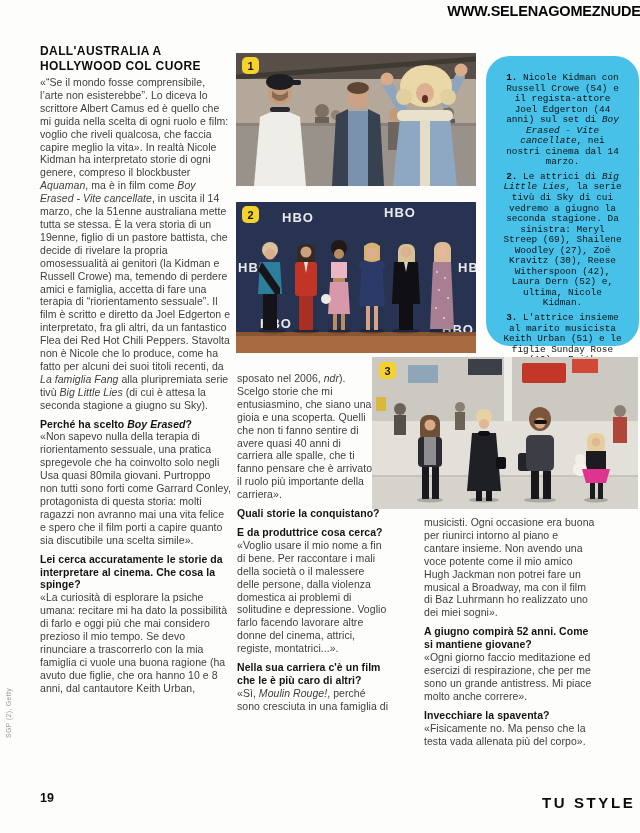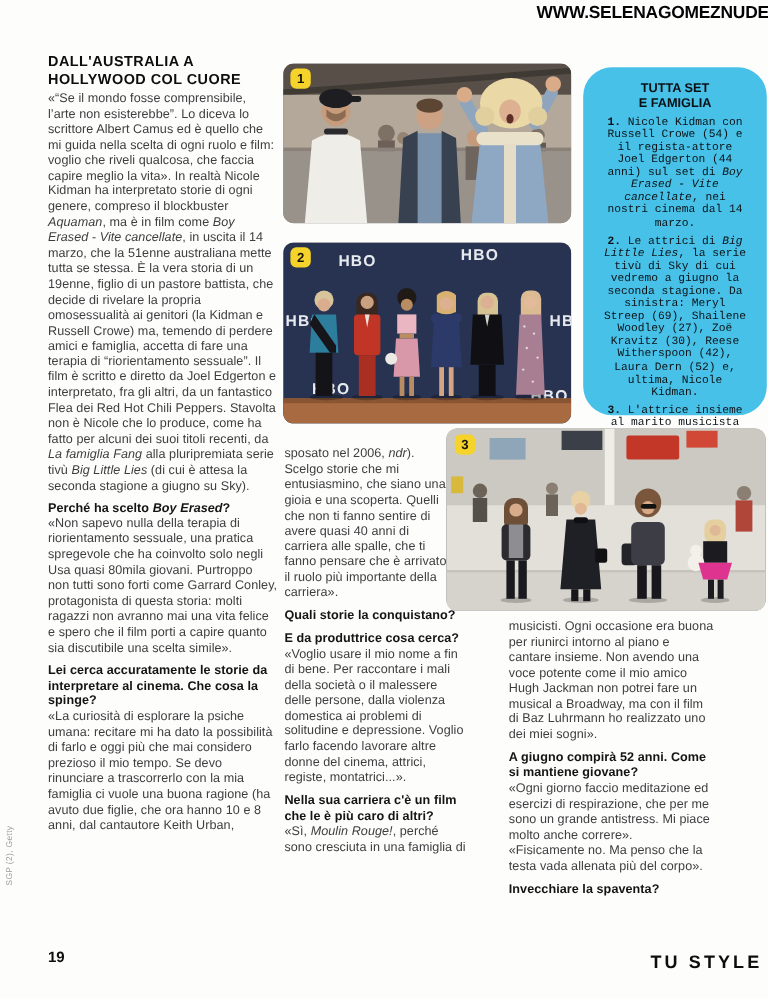--- a/index.html
+++ b/index.html
@@ -17,21 +17,21 @@
   .kicker{margin:0 0 3px 0;font-size:12px;line-height:14.5px;font-weight:800;color:#0d0d0d;
     letter-spacing:0.4px;text-transform:uppercase;}
   .block{margin:0;}
   .q{margin-top:6px;color:#141414;}
   .a{margin-top:0;}
   .narrow{max-width:136px;}
   .s-b{font-weight:700;}
   .s-i{font-style:italic;}
   .s-bi{font-weight:700;font-style:italic;}
   
-  .photo{position:absolute;border-radius:9px;overflow:hidden;background:#888;}
+  .photo{position:absolute;border-radius:1px;overflow:hidden;background:#888;}
   .photo svg{display:block;width:100%;height:100%;}
   .photo-1{left:236px;top:53px;width:240px;height:133px;}
   .photo-2{left:236px;top:202px;width:240px;height:151px;}
   .photo-3{left:372px;top:357px;width:266px;height:152px;}
   .badge{position:absolute;width:17px;height:17px;background:#f6d32a;border-radius:5px;
     display:flex;align-items:center;justify-content:center;
     font-size:11px;font-weight:800;color:#17140e;z-index:5;}
   .badge-1{left:242px;top:57px;}
   .badge-2{left:242px;top:206px;}
   .badge-3{left:379px;top:362px;}
@@ -70,22 +70,22 @@
     <p class="block q"><span class="s-b">E da produttrice cosa cerca?</span></p>
     <p class="block a"><span>«Voglio usare il mio nome a fin di bene. Per raccontare i mali della società o il malessere delle persone, dalla violenza domestica ai problemi di solitudine e depressione. Voglio farlo facendo lavorare altre donne del cinema, attrici, registe, montatrici...».</span></p>
     <p class="block q"><span class="s-b">Nella sua carriera c'è un film che le è più caro di altri?</span></p>
     <p class="block a"><span>«Sì, </span><span class="s-i">Moulin Rouge!</span><span>, perché sono cresciuta in una famiglia di</span></p>
   </div>
 
   <div class="col col-right">
     <p class="block a"><span>musicisti. Ogni occasione era buona per riunirci intorno al piano e cantare insieme. Non avendo una voce potente come il mio amico Hugh Jackman non potrei fare un musical a Broadway, ma con il film di Baz Luhrmann ho realizzato uno dei miei sogni».</span></p>
     <p class="block q"><span class="s-b">A giugno compirà 52 anni. Come si mantiene giovane?</span></p>
     <p class="block a"><span>«Ogni giorno faccio meditazione ed esercizi di respirazione, che per me sono un grande antistress. Mi piace molto anche correre».</span></p>
+    <p class="block q"><span class="s-b">Invecchiare la spaventa?</span></p>
     <p class="block a"><span>«Fisicamente no. Ma penso che la testa vada allenata più del corpo».</span></p>
-    <p class="block q"><span class="s-b">Invecchiare la spaventa?</span></p>
   </div>
 
   <div class="photo photo-1">
     <svg viewBox="0 0 240 133" preserveAspectRatio="none">
       <rect width="240" height="133" fill="#a3978a"></rect>
       <rect width="240" height="26" fill="#574f48"></rect>
       <line x1="0" y1="24" x2="240" y2="6" stroke="#403a34" stroke-width="5"></line>
       <rect y="26" width="240" height="46" fill="#b3a89a"></rect>
       <circle cx="86" cy="58" r="7" fill="#7d7065"></circle>
         <rect x="79" y="64" width="14" height="14" fill="#6c6058"></rect>
@@ -201,21 +201,20 @@
           <circle cx="212" cy="96" r="1"></circle>
             <circle cx="200" cy="106" r="1"></circle>
             <circle cx="208" cy="116" r="1"></circle>
         </g>
       </g>
     </svg>
   </div>
   <div class="badge badge-2">2</div>
 
   <aside class="sidebar">
-    <h2><span>TUTTA SET</span><br><span>E FAMIGLIA</span></h2>
     <p><span class="s-b">1.</span><span> Nicole Kidman con Russell Crowe (54) e il regista-attore Joel Edgerton (44 anni) sul set di </span><span class="s-i">Boy Erased - Vite cancellate</span><span>, nei nostri cinema dal 14 marzo.</span></p>
     <p><span class="s-b">2.</span><span> Le attrici di </span><span class="s-i">Big Little Lies</span><span>, la serie tivù di Sky di cui vedremo a giugno la seconda stagione. Da sinistra: Meryl Streep (69), Shailene Woodley (27), Zoë Kravitz (30), Reese Witherspoon (42), Laura Dern (52) e, ultima, Nicole Kidman.</span></p>
     <p><span class="s-b">3.</span><span> L'attrice insieme al marito musicista Keith Urban (51) e le figlie Sunday Rose (10) e Faith Margareth (8).</span></p>
   </aside>
 
   <div class="photo photo-3">
     <svg viewBox="0 0 266 152" preserveAspectRatio="none">
       <rect width="266" height="152" fill="#e3e0da"></rect>
       <rect width="266" height="64" fill="#ccc9c2"></rect>
       <rect x="150" y="6" width="44" height="20" rx="2" fill="#c23728"></rect>

